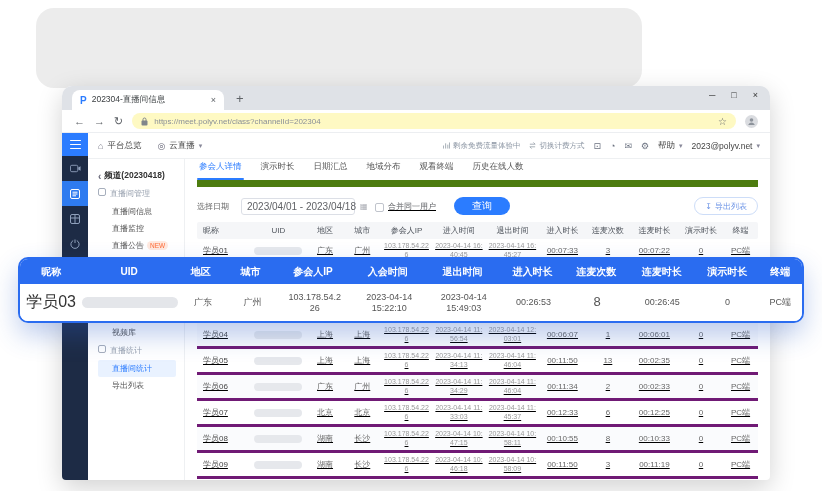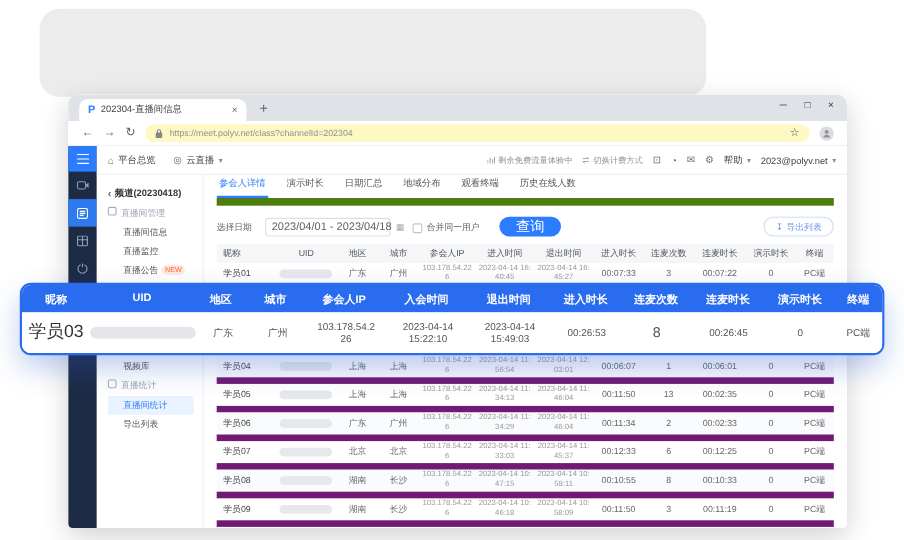--- a/index.html
+++ b/index.html
@@ -58,33 +58,33 @@
   .main { flex:1; padding:2px 12px 0; display:flex; flex-direction:column; min-width:0; }
   .tabs { display:flex; gap:15px; border-bottom:7px solid #4d7c0f; height:26px; align-items:flex-end; }
   .tab-item { font-size:8.5px; color:#555; padding:0 2px 7px; position:relative; cursor:pointer; white-space:nowrap; }
   .tab-item.active { color:#2b7cff; }
   .tab-item.active:after { content:""; position:absolute; left:0; right:0; bottom:0; height:2px; background:#2b7cff; border-radius:1px; }
   .filter { display:flex; align-items:center; gap:12px; margin-top:9px; height:20px; }
   .f-label { font-size:8px; color:#666; }
   .date-box { width:114px; height:17px; border:1px solid #dcdfe6; border-radius:3px; display:flex; align-items:center; padding:0 5px; gap:4px; background:#fff; }
   .date-text { font-size:10px; color:#606266; flex:1; white-space:nowrap; }
   .cal { font-size:8px; color:#a8abb2; }
-  .chk-wrap { display:flex; align-items:flex-end; gap:4px; margin-left:8px; }
+  .chk-wrap { display:flex; align-items:flex-end; gap:4px; margin-left:8px;text-decoration:underline; }
   .chk { width:9px; height:9px; border:1px solid #c0c4cc; border-radius:2px; background:#fff; }
   .chk-label { font-size:8px; color:#606266; }
-  .btn-query { width:56px; height:18px; background:#2b7cff; color:#fff; border:none; border-radius:9px; font-size:13px; margin-left:6px; cursor:pointer; font-family:inherit; }
+  .btn-query { width:56px; height:18px; background:#2b7cff; color:#fff; border:none; border-radius:9px; font-size:10px; margin-left:6px; cursor:pointer; font-family:inherit; }
   .btn-export { margin-left:auto; height:18px; padding:0 10px; background:#fff; border:1px solid #cdddf8; color:#6b93e6; border-radius:9px; font-size:8px; display:flex; align-items:center; gap:3px; cursor:pointer; font-family:inherit; }
 
   
   .table { margin-top:6px; flex:1; min-height:0; }
   .tgrid { display:grid; grid-template-columns:1.15fr 1.2fr .8fr .8fr 1.1fr 1.15fr 1.15fr 1fr .95fr 1.05fr .95fr .75fr; align-items:center; }
   .thead { height:17px; background:#f5f6f8; border-radius:2px; }
   .th { font-size:8px; color:#51565e; text-align:center; white-space:nowrap; }
   .th:first-child { text-align:left; padding-left:6px; }
-  .trow { height:26px; border-bottom:6px solid #701a75; }
+  .trow { height:26px; border-bottom:3px solid #701a75;text-decoration:underline; }
   .trow.alt { background:#fafbfd; }
   .td { font-size:8px; color:#666; text-align:center; line-height:1.25; }
   .td.small { font-size:7px; color:#999; word-break:break-all; padding:0 3px; }
   .td:first-child { text-align:left; padding-left:6px; color:#444; }
   .uid-pill { width:48px; height:8px; background:#e6e8ec; border-radius:4px; margin:0 auto; }
   .spacer { height:58px; }
 
   
   .callout { position:absolute; left:18px; top:257px; width:786px; border:2px solid #2a6cf0; border-radius:10px;
              background:#fff; box-shadow:0 12px 26px rgba(42,92,200,.30); overflow:hidden; z-index:10; }

